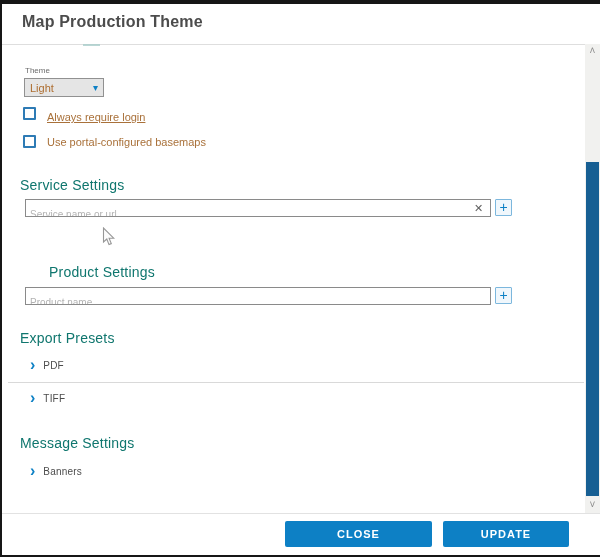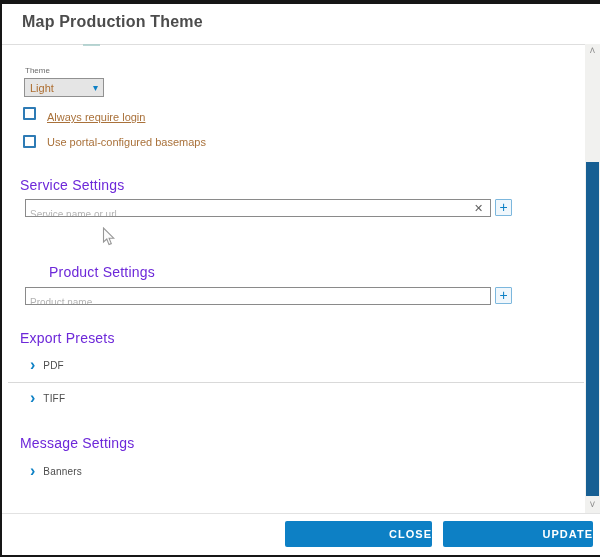--- a/index.html
+++ b/index.html
@@ -19,21 +19,21 @@
   .select .value { font-size:11px; color:#ad6d2f; padding-left:5px; flex:1; }
   .select .caret { font-size:10px; color:#0d80c5; padding-right:5px; line-height:1; }
 
   .checkbox { position:absolute; width:13px; height:13px; border:2px solid #2e7bb5; border-radius:1px; background:#fff; }
   .cb1 { left:23px; top:107px; }
   .cb2 { left:23px; top:135px; }
   .cb-label { position:absolute; font-size:11px; color:#a9713a; }
   .cb-label-1 { left:47px; top:111px;text-decoration:underline; }
   .cb-label-2 { left:47px; top:136px; }
 
-  .section-heading { position:absolute; left:20px; font-size:14px; color:#6d28d9; letter-spacing:.2px; }
+  .section-heading { position:absolute; left:20px; font-size:14px; color:#0f766e; letter-spacing:.2px; }
   .h-service { top:177px; }
   .h-product { top:264px;margin-left:29px; }
   .h-export  { top:330px; }
   .h-message { top:435px; }
 
   .text-input { position:absolute; left:25px; width:466px; height:18px; border:1px solid #8a8a8a; background:#fff; font-size:10px; color:#444; padding:12px 18px 0 4px; font-family:"Liberation Sans", sans-serif; }
   .text-input::placeholder { color:#b3b3b3; opacity:1; }
   .in-service { top:199px; }
   .in-product { top:287px; }
 
@@ -48,23 +48,23 @@
   .row-tiff { top:390px; }
   .row-banners { top:463px; }
   .chevron { color:#0d80c5; font-size:16px; font-weight:bold; line-height:14px; margin-right:8px; }
   .expand-label { font-size:10px; color:#4c4c4c; letter-spacing:.2px; }
 
   .item-divider { position:absolute; left:8px; top:382px; width:576px; height:1px; background:#d9d9d9; }
 
   .mouse-cursor { position:absolute; left:102px; top:227px; z-index:20; }
 
   .footer-divider { position:absolute; left:2px; top:513px; width:598px; height:1px; background:#e2e2e2; }
-  .btn { position:absolute; top:521px; height:26px; background:#0d80c5; color:#fff; border:none; border-radius:2px; font-size:11px; font-weight:bold; letter-spacing:1px; font-family:"Liberation Sans", sans-serif; cursor:pointer;text-align:right; }
+  .btn { position:absolute; top:521px; height:26px; background:#0d80c5; color:#fff; border:none; border-radius:2px; font-size:11px; font-weight:bold; letter-spacing:1px; font-family:"Liberation Sans", sans-serif; cursor:pointer; }
   .btn-close  { left:285px; width:147px; }
-  .btn-update { left:443px; width:150px; }
+  .btn-update { left:443px; width:126px; }
 
   .scrollbar { position:absolute; left:585px; top:44px; width:15px; height:469px; background:#f1f1ef; }
   .scroll-btn { position:absolute; left:0; width:15px; height:15px; color:#8b8b8b; font-size:10px; text-align:center; line-height:13px; cursor:pointer; }
   .scroll-up { top:0; }
   .scroll-down { bottom:0; }
   .scroll-thumb { position:absolute; left:1px; top:118px; width:13px; height:334px; background:#175f93; cursor:pointer; }
 </style>
 </head>
 <body>
 

